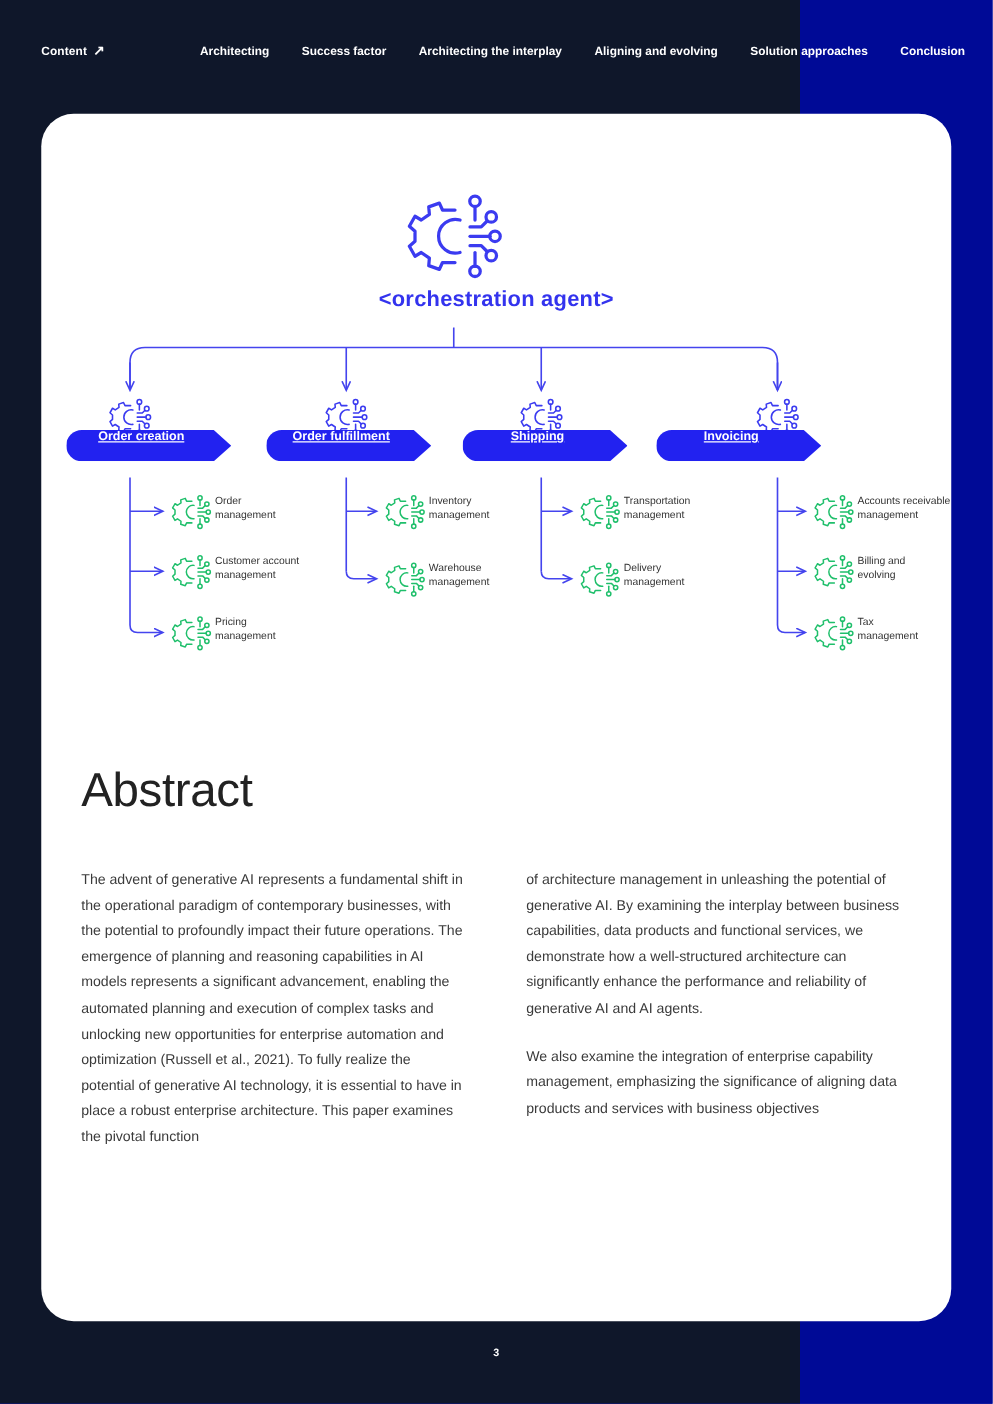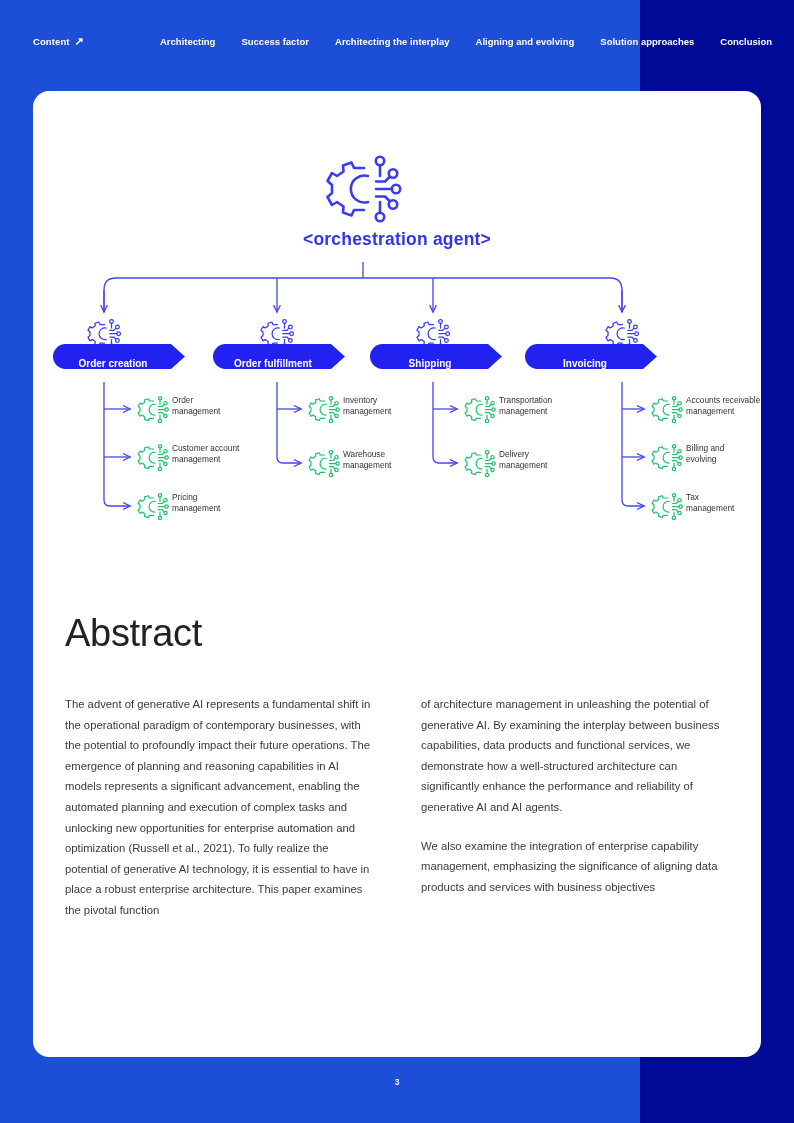--- a/index.html
+++ b/index.html
@@ -9,21 +9,21 @@
     height: 1123px;
     background: #000a96;
     font-family: "Liberation Sans", sans-serif;
     overflow: hidden;
   }
 
   .page {
     position: relative;
     width: 640px;
     height: 1123px;
-    background: #1d4ed8;
+    background: #0f172a;
   }
 
   
   .topnav {
     position: absolute;
     top: 36px;
     left: 0;
     width: 794px;
     height: 22px;
   }
@@ -64,21 +64,21 @@
   .nav-links a:last-child { margin-right: 0; }
 
   
   .card {
     position: absolute;
     left: 33px;
     top: 91px;
     width: 728px;
     height: 966px;
     background: #ffffff;
-    border-radius: 16px;
+    border-radius: 26px;
   }
 
   
   .diagram {
     position: absolute;
     left: 0;
     top: 0;
     width: 728px;
     height: 480px;
   }
@@ -98,26 +98,27 @@
 
   
   .chev {
     position: absolute;
     height: 25px;
     background: #2222f0;
     color: #ffffff;
     font-size: 10px;
     font-weight: bold;
     display: flex;
-    align-items: flex-end;
+    align-items: flex-start;
     justify-content: center;
     border-radius: 13px 0 0 13px;
     -webkit-clip-path: polygon(0 0, calc(100% - 14px) 0, 100% 50%, calc(100% - 14px) 100%, 0 100%);
     clip-path: polygon(0 0, calc(100% - 14px) 0, 100% 50%, calc(100% - 14px) 100%, 0 100%);
     padding-right: 12px;
+    text-decoration: underline;
   }
 
   
   .subitem {
     position: absolute;
     display: flex;
     align-items: flex-start;
     gap: 6px;
   }
   .subitem .label {

